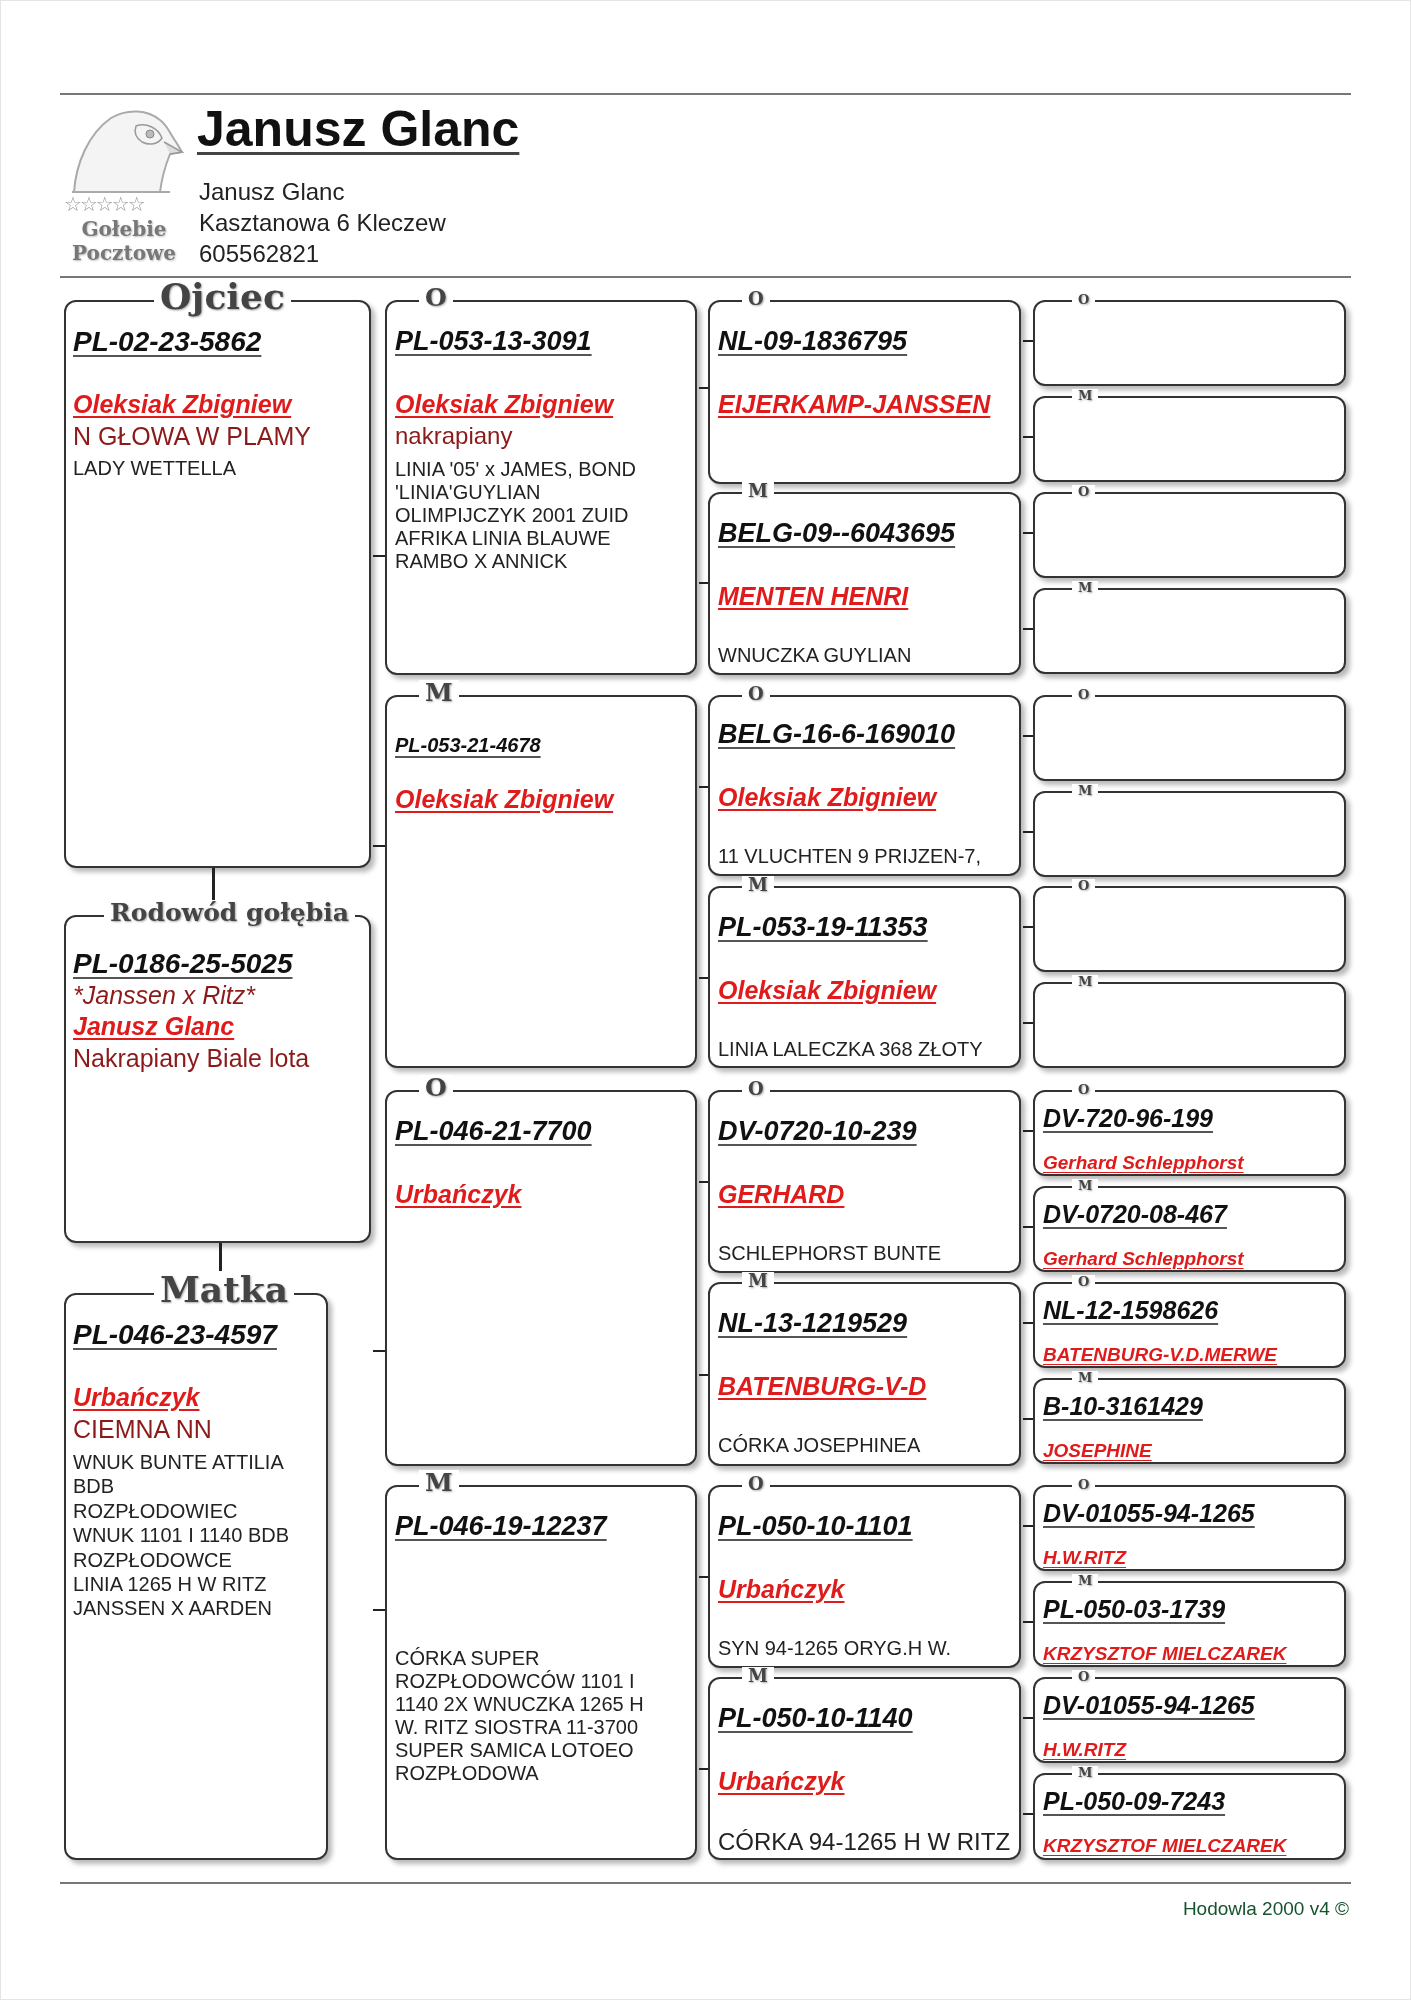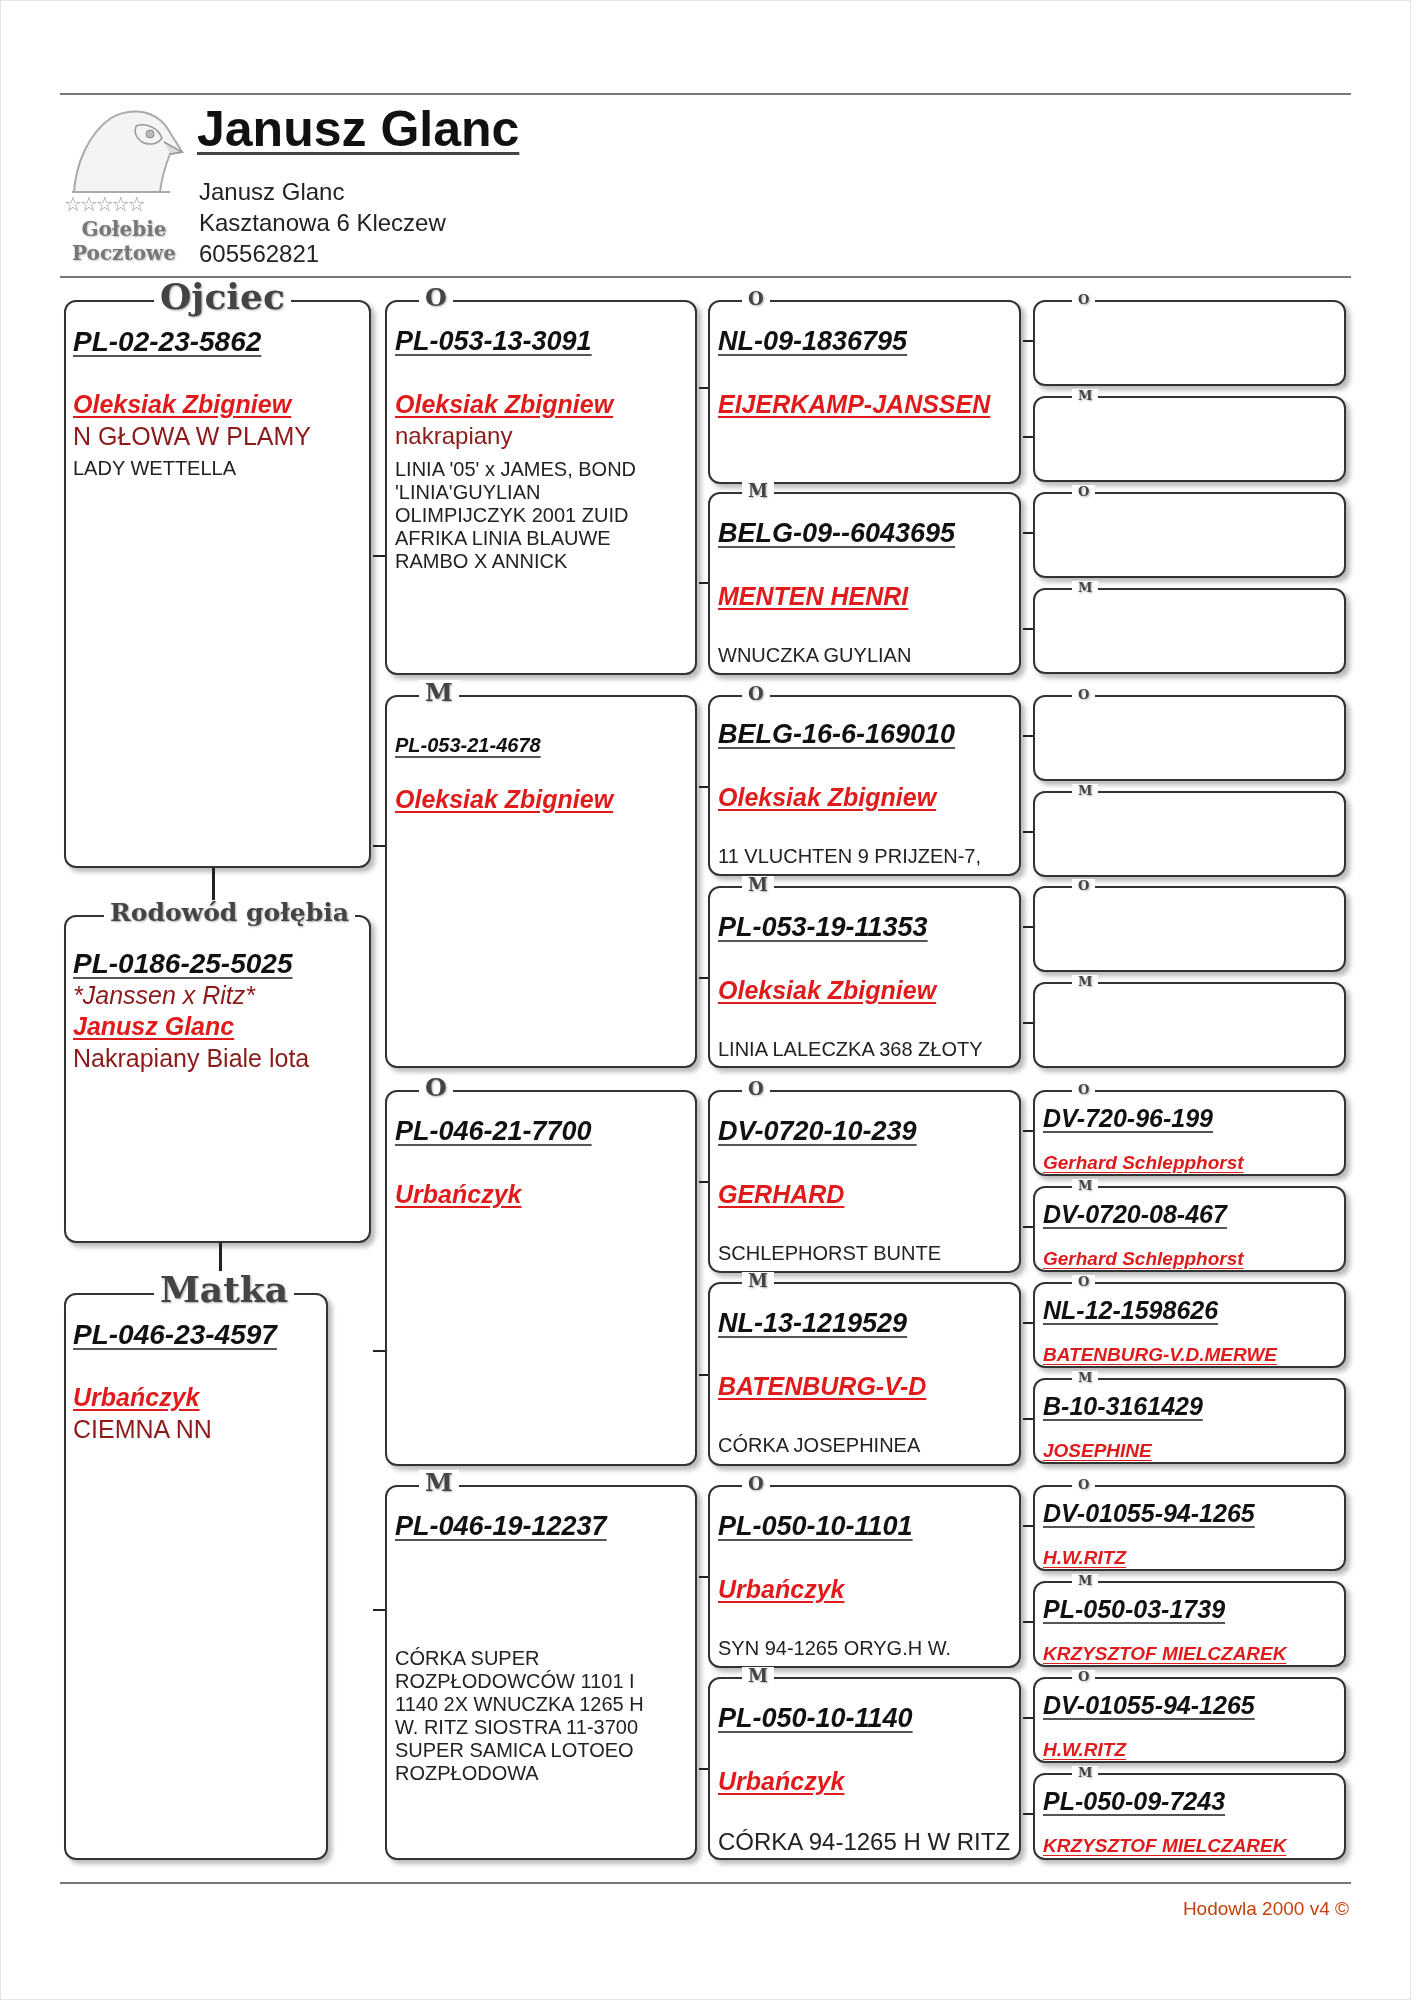--- a/index.html
+++ b/index.html
@@ -15,21 +15,21 @@
   .legend{position:absolute;top:-20px;background:#fff;padding:0 6px;font-family:"DejaVu Serif",serif;font-weight:bold;color:#444;text-shadow:1px 1px 2px #aaa;line-height:1;}
   .legend.big{font-size:36px;top:-24px;}
   .legend.mid{font-size:25px;top:-17px;}
   .legend.sm{font-size:18px;top:-12px;}
   .legend.xs{font-size:13px;top:-9px;}
   .ring{position:absolute;font-weight:bold;font-style:italic;color:#111;text-decoration:underline;text-decoration-color:#555;text-underline-offset:4px;white-space:nowrap;}
   .breeder{position:absolute;font-weight:bold;font-style:italic;color:#e01b1b;text-decoration:underline;text-underline-offset:3px;white-space:nowrap;}
   .color{position:absolute;color:#8b1a1a;white-space:nowrap;}
   .notes{position:absolute;color:#222;white-space:pre-line;line-height:1.1;}
   .line{position:absolute;background:#222;}
-  .footer{position:absolute;right:62px;top:1898px;font-size:19px;color:#c2410c;}
+  .footer{position:absolute;right:62px;top:1898px;font-size:19px;color:#14532d;}
 </style>
 </head>
 <body>
 
 <div class="page-border"></div>
 
 <div class="rule" style="top:93px"></div>
 <div class="logo">
   <svg width="120" height="92" viewBox="0 0 120 92" style="position:absolute;left:6px;top:0">
     <path d="M8 88 C10 60 22 30 45 14 C62 4 82 6 94 16 C102 22 104 30 110 38 L116 48 L104 50 C100 60 96 72 94 88 Z" fill="#f4f4f4" stroke="#aaa" stroke-width="2"></path>
@@ -64,20 +64,26 @@
   <div class="breeder" style="left:7px;top:95px;font-size:25px">Janusz Glanc</div>
   <div class="color" style="left:7px;top:127px;font-size:25px">Nakrapiany Biale lota</div>
 </div>
 <div class="line" style="left:219px;top:1243px;width:3px;height:50px"></div>
 
 <div class="box" style="left:64px;top:1293px;width:264px;height:567px">
   <div class="legend big" style="left:88px">Matka</div>
   <div class="ring" style="left:7px;top:24px;font-size:28px">PL-046-23-4597</div>
   <div class="breeder" style="left:7px;top:88px;font-size:25px">Urbańczyk</div>
   <div class="color" style="left:7px;top:120px;font-size:25px">CIEMNA NN</div>
+  <div class="notes" style="left:7px;top:155px;font-size:20px;line-height:1.22">WNUK BUNTE ATTILIA  BDB
+ROZPŁODOWIEC
+WNUK 1101 I 1140 BDB
+ROZPŁODOWCE
+LINIA 1265 H W RITZ
+JANSSEN X AARDEN</div>
 </div>
 
 <div class="line" style="left:373px;top:555px;width:12px;height:2px"></div>
 <div class="line" style="left:373px;top:845px;width:12px;height:2px"></div>
 <div class="line" style="left:373px;top:1350px;width:12px;height:2px"></div>
 <div class="line" style="left:373px;top:1609px;width:12px;height:2px"></div>
 
 <div class="box" style="left:385px;top:300px;width:312px;height:375px">
   <div class="legend mid" style="left:32px">O</div>
   <div class="ring" style="left:8px;top:24px;font-size:27px">PL-053-13-3091</div>

